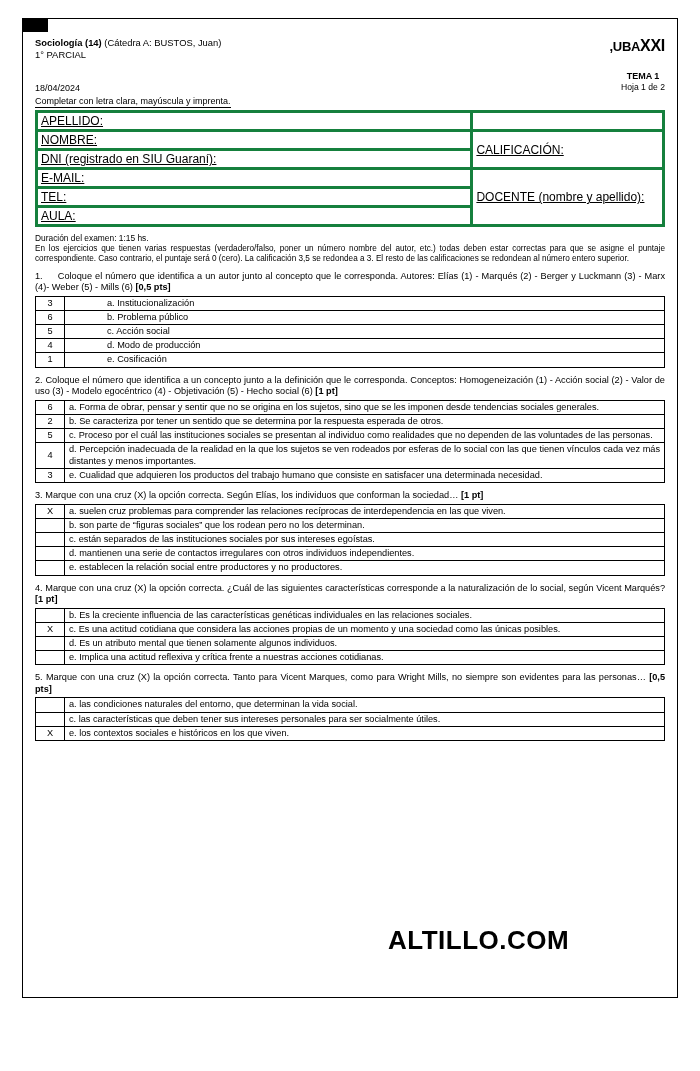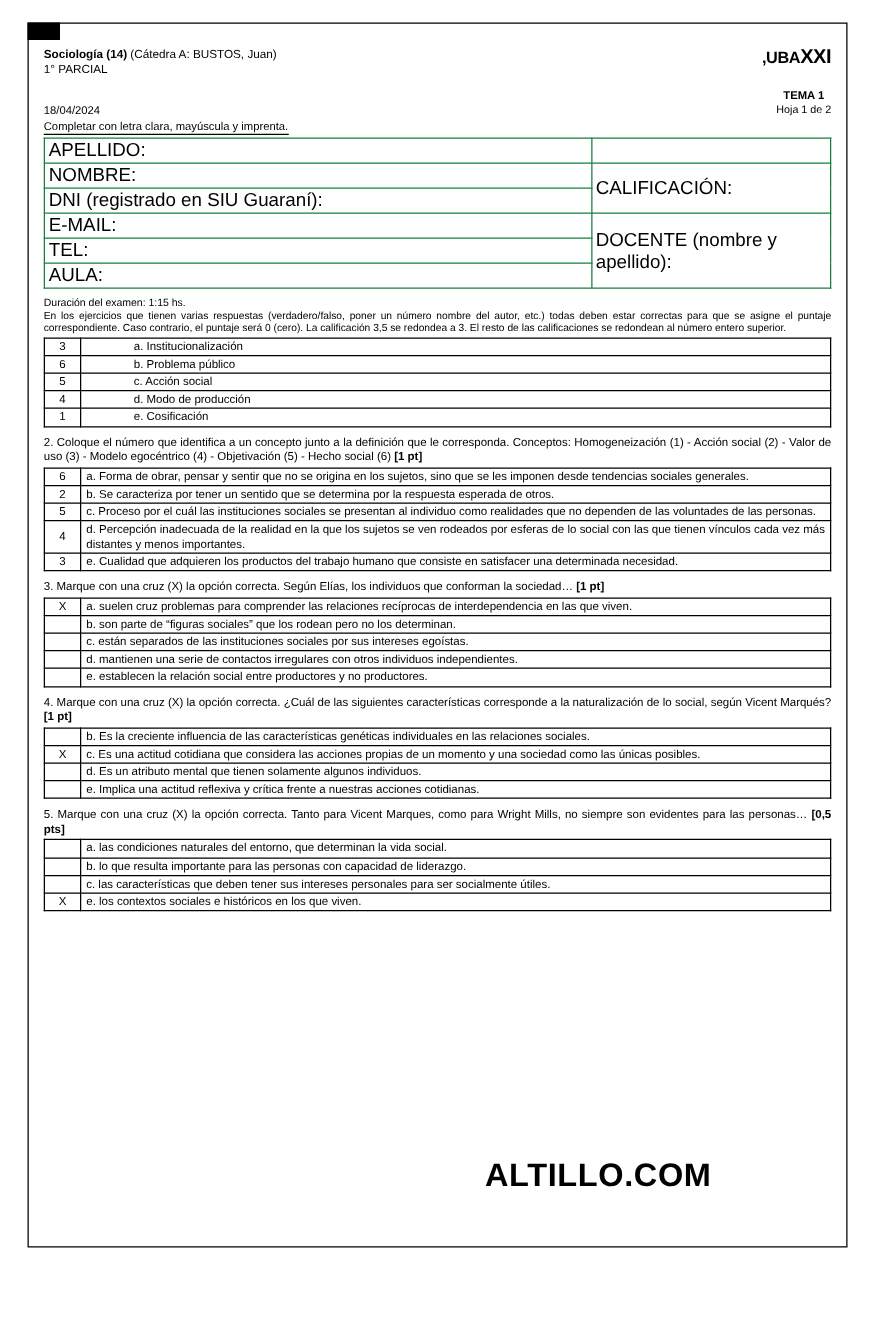--- a/index.html
+++ b/index.html
@@ -50,25 +50,26 @@
   .complete{
     margin-top:3px;font-size:9px;
     border-bottom:1px solid #000;padding-bottom:1px;
     display:inline-block;
   }
   table.fields{
     width:100%;border-collapse:collapse;margin-top:2px;
     table-layout:fixed;
   }
   table.fields td{
-    border:1px solid #15803d;
-    font-size:15px;
+    border:3px solid #15803d;
+    font-size:12px;
     padding:1px 3px;
     height:13px;
     vertical-align:middle;
+    text-decoration:underline;
   }
   .fl{width:70%;}
   .fr{width:30%;}
   .note{
     margin-top:6px;font-size:8.2px;line-height:1.22;text-align:justify;
   }
   .note .dur{font-size:8.4px;}
   .q{
     margin-top:7px;font-size:9.2px;line-height:1.25;text-align:justify;
   }
@@ -144,20 +145,25 @@
     </tr>
   </tbody>
     </table>
 
   <div class="note">
     <div class="dur">Duración del examen: 1:15 hs.</div>
     <div>En los ejercicios que tienen varias respuestas (verdadero/falso, poner un número nombre del autor, etc.) todas deben estar correctas para que se asigne el puntaje correspondiente. Caso contrario, el puntaje será 0 (cero). La calificación 3,5 se redondea a 3. El resto de las calificaciones se redondean al número entero superior.</div>
   </div>
 
   
+  <div class="q">
+    <span>1.</span>
+    &nbsp;&nbsp;&nbsp;&nbsp;<span>Coloque el número que identifica a un autor junto al concepto que le corresponda. Autores: Elías (1) - Marqués (2) - Berger y Luckmann (3) - Marx (4)- Weber (5) - Mills (6)</span>
+    <b>[0,5 pts]</b>
+  </div>
   <table class="ans">
     <tbody>
         <tr>
           <td class="mark">3</td>
           <td class="txt pad">a.  Institucionalización</td>
         </tr>
     <tr>
           <td class="mark">6</td>
           <td class="txt pad">b.  Problema público</td>
         </tr>
@@ -272,24 +278,20 @@
     <b>[0,5 pts]</b>
   </div>
   <table class="ans">
     <tbody>
         <tr>
           <td class="mark"></td>
           <td class="txt">a. las condiciones naturales del entorno, que determinan la vida social.</td>
         </tr>
     <tr>
           <td class="mark"></td>
-          <td class="txt">b. lo que resulta importante para las personas con capacidad de liderazgo.</td>
-        </tr>
-    <tr>
-          <td class="mark"></td>
           <td class="txt">c. las características que deben tener sus intereses personales para ser socialmente útiles.</td>
         </tr>
     <tr>
           <td class="mark">X</td>
           <td class="txt">e. los contextos sociales e históricos en los que viven.</td>
         </tr>
   </tbody>
     </table>
 
 </div>

